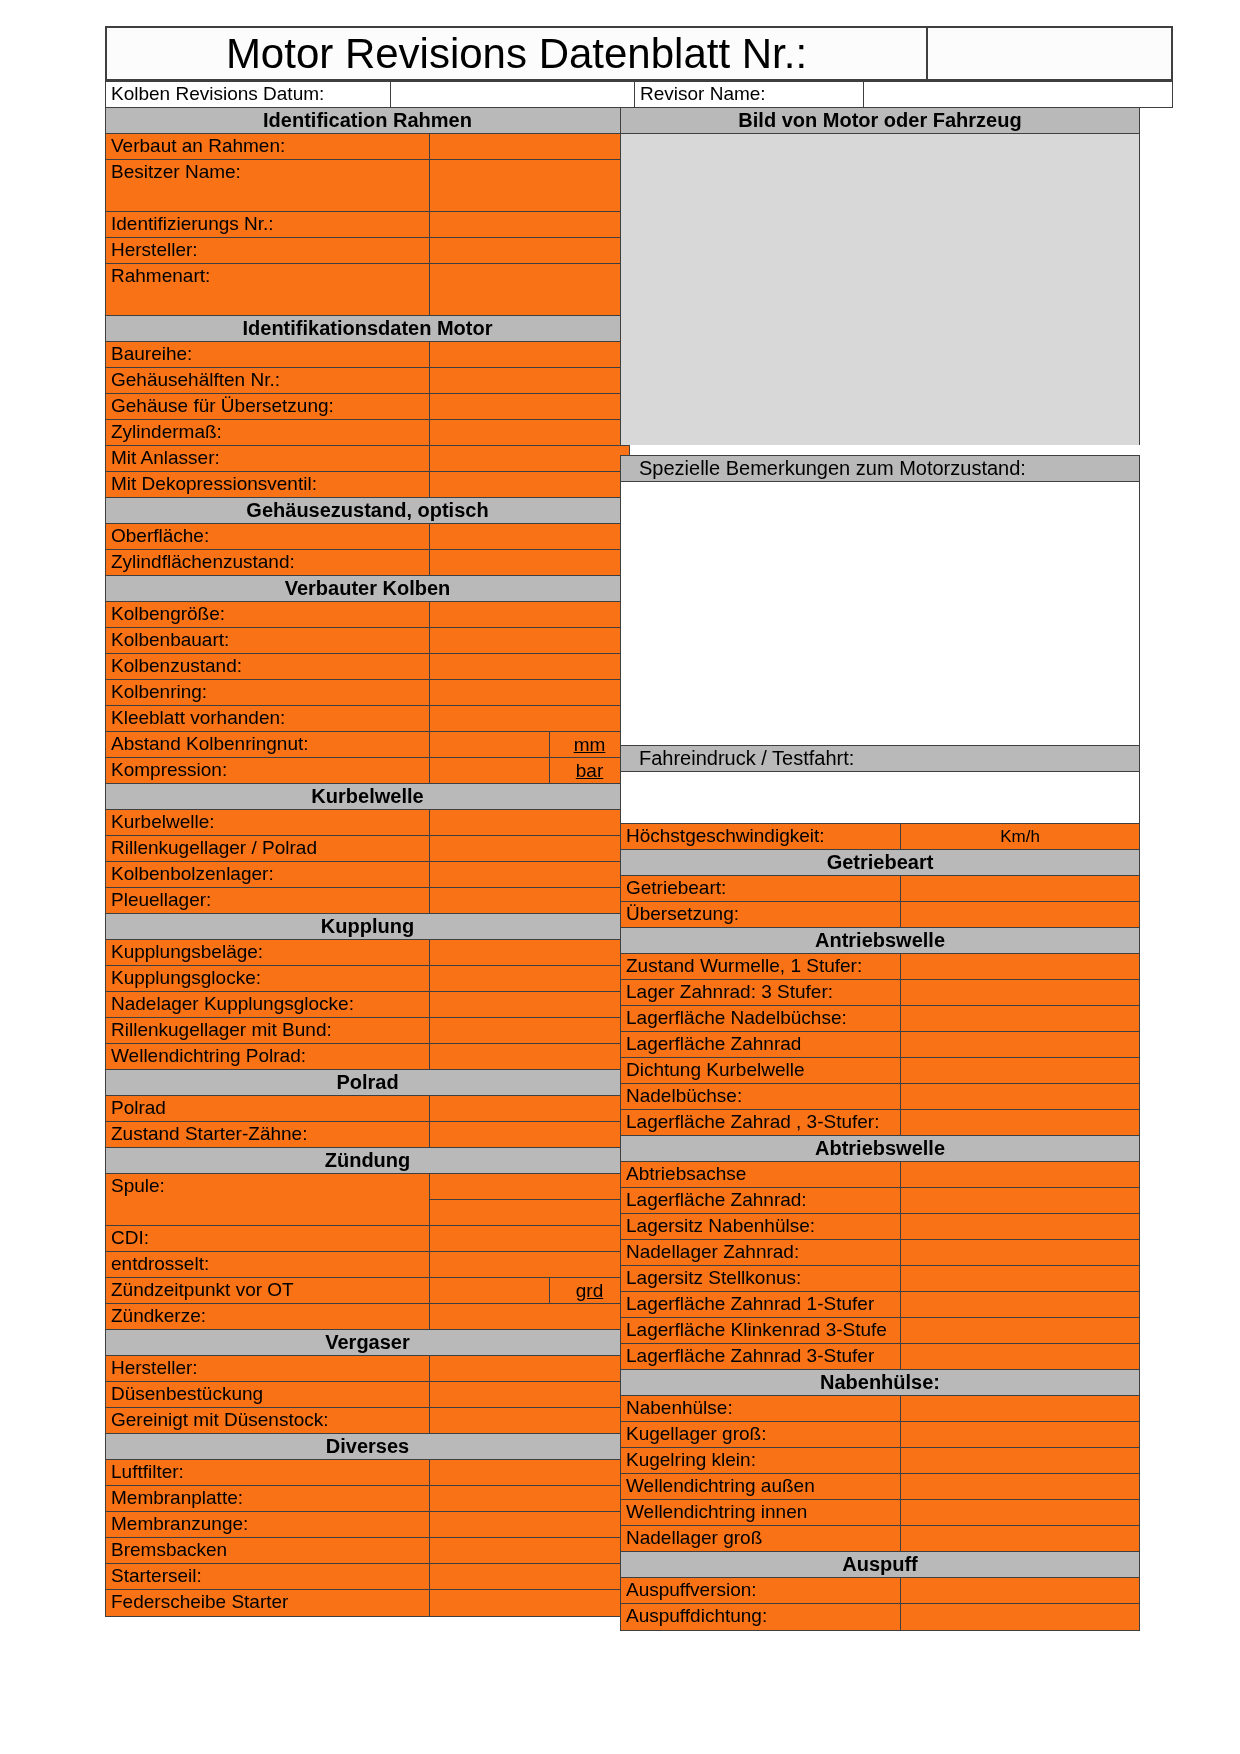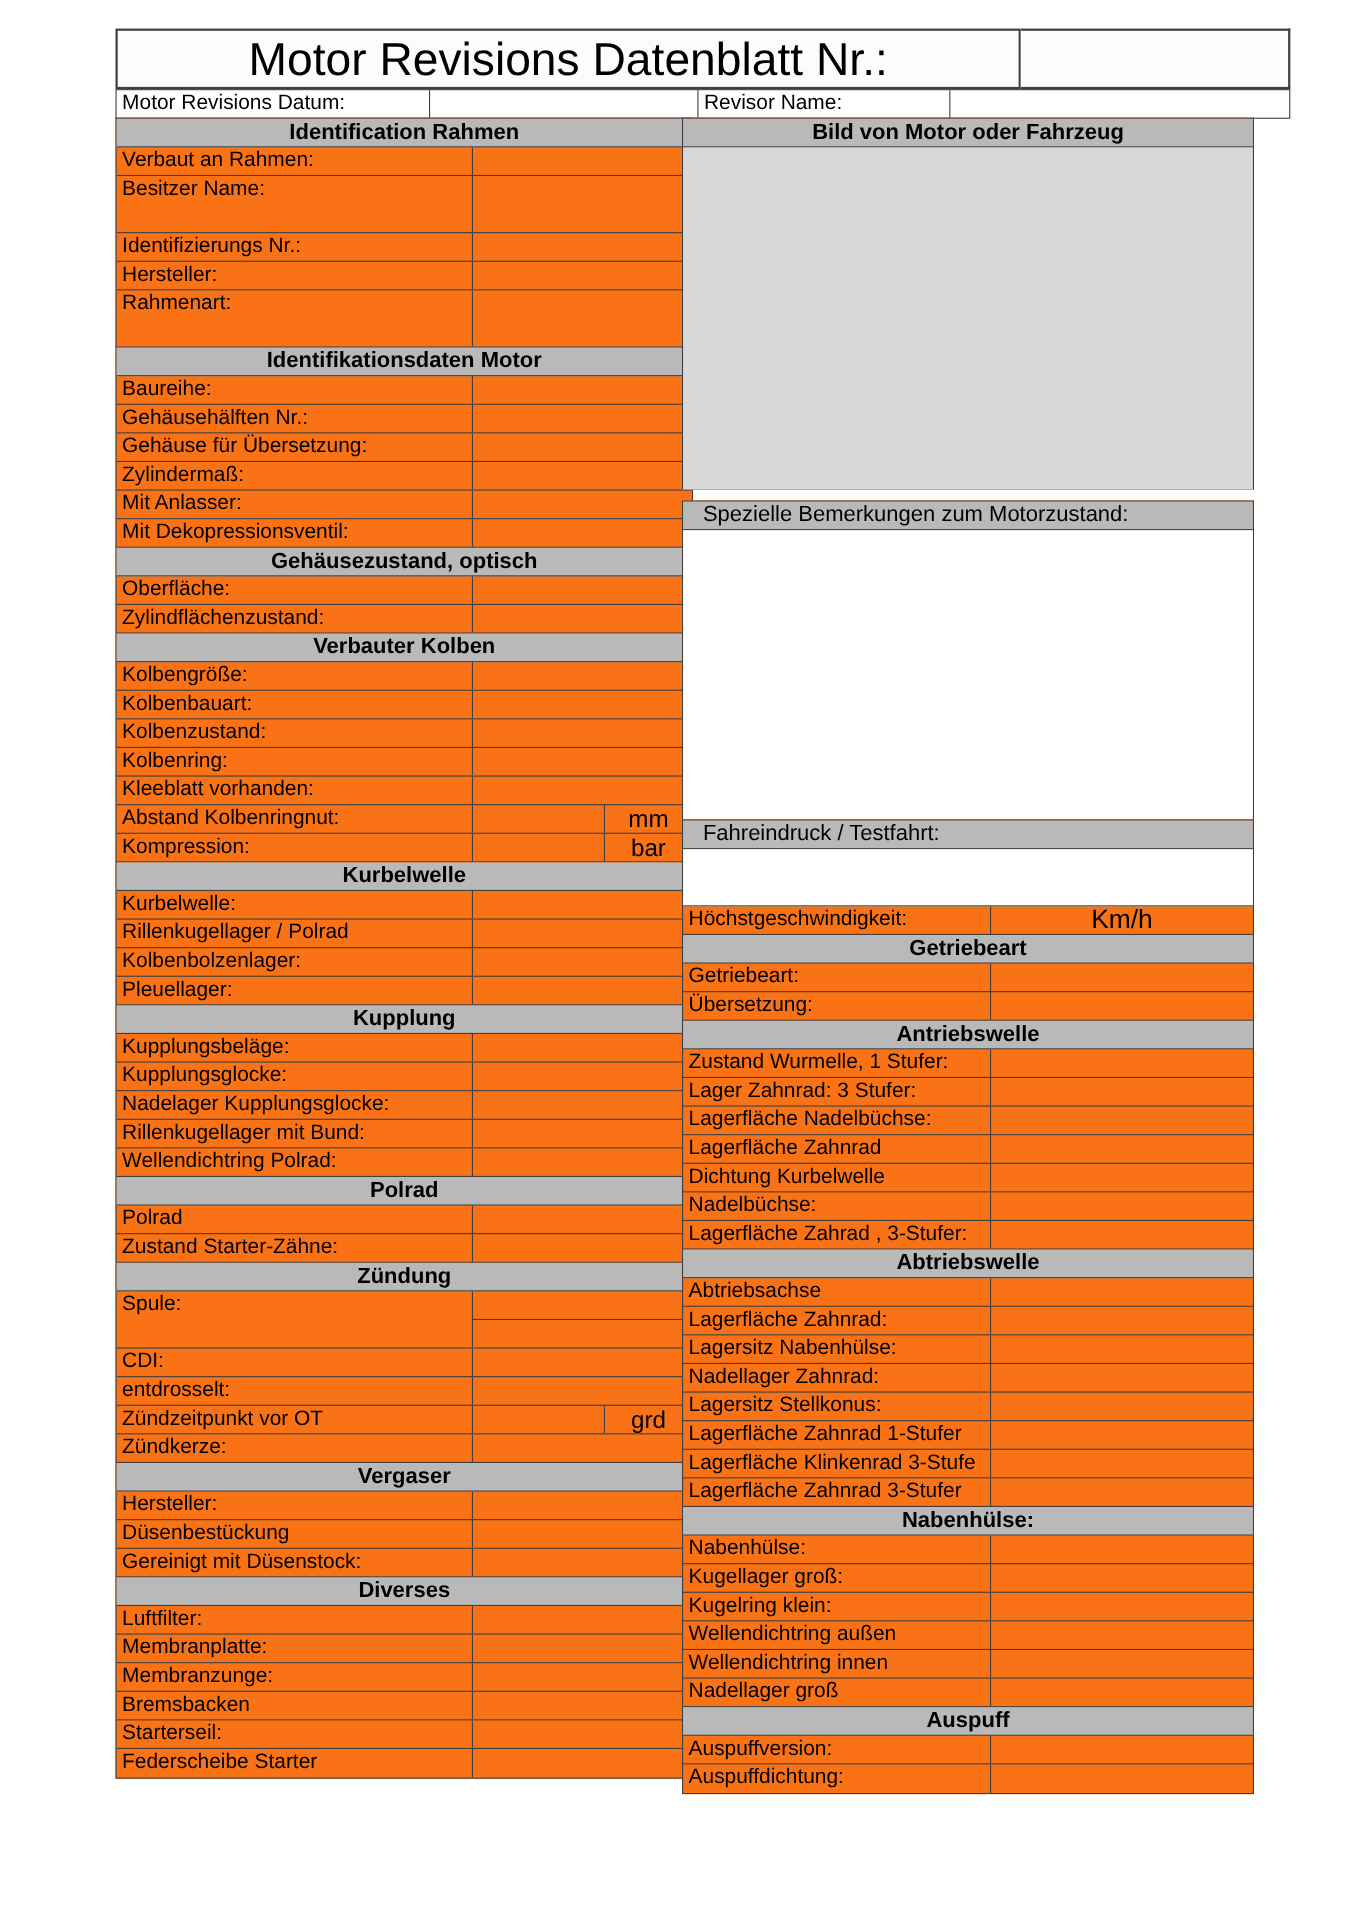--- a/index.html
+++ b/index.html
@@ -34,22 +34,22 @@
 
   
   .blk{border:1px solid var(--bc);background:#f97316;}
   .r{display:flex;height:26px;border-bottom:1px solid var(--bc);}
   .blk .r:last-child{border-bottom:none;}
   .r.tall{height:52px;}
   .l{font-size:19px;line-height:24px;padding-left:5px;white-space:nowrap;overflow:hidden;}
   .left-col .l{width:323px;}
   .right-blk .l{width:279px;}
   .v{flex:1;border-left:1px solid var(--bc);}
-  .v.center{display:flex;align-items:center;justify-content:center;font-size:24px;}
-  .u{width:80px;border-left:1px solid var(--bc);display:flex;align-items:center;justify-content:center;font-size:22px;}
+  .v.center{display:flex;align-items:center;justify-content:center;font-size:17px;}
+  .u{width:80px;border-left:1px solid var(--bc);display:flex;align-items:center;justify-content:center;font-size:19px;text-decoration:underline;}
   .h{background:var(--hbg);font-weight:bold;font-size:20px;line-height:25px;display:block;text-align:center;}
   .h.left{text-align:left;padding-left:18px;font-weight:normal;font-size:20px;}
   .v.split{display:flex;flex-direction:column;}
   .v.split .vc{flex:1;}
   .v.split .vc:first-child{border-bottom:1px solid var(--bc);}
 
   .left-col{left:105px;top:107px;width:525px;}
   .right-blk{left:620px;width:520px;}
   .blk-bild{top:107px;height:338px;}
   .img-ph{height:311px;background:var(--imgbg);}
@@ -62,21 +62,21 @@
 <body>
 
 <div class="abs title-wrap">
   <div class="title-box">
     <span>Motor Revisions Datenblatt Nr.:</span>
   </div>
   <div class="title-side"></div>
 </div>
 
 <div class="abs meta-row">
-  <div class="meta-cell mc1">Motor Revisions Datum:</div>
+  <div class="meta-cell mc1">Kolben Revisions Datum:</div>
   <div class="meta-cell mc2 b"></div>
   <div class="meta-cell mc3 b">Revisor Name:</div>
   <div class="meta-cell mc4 b"></div>
 </div>
 
 <div class="abs blk left-col">
 
   <div class="r h">Identification Rahmen</div>
   <div class="r">
       <div class="l">Verbaut an Rahmen:</div>

